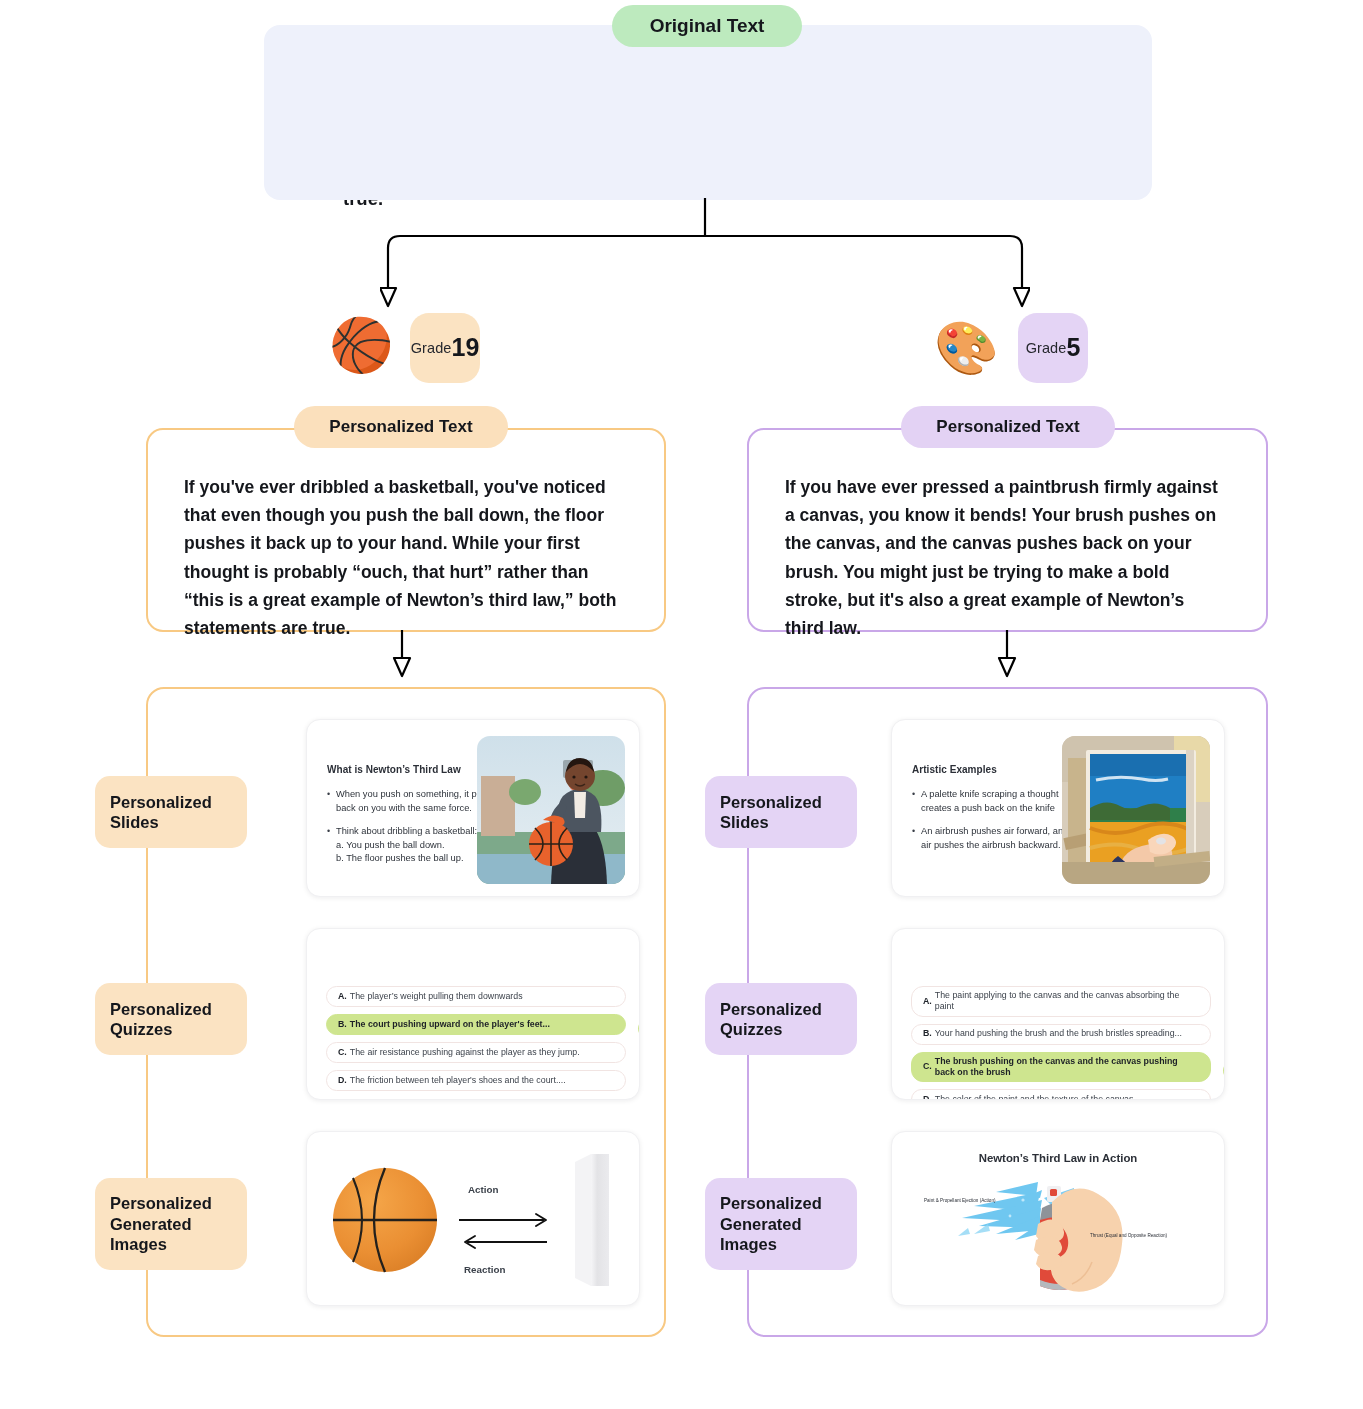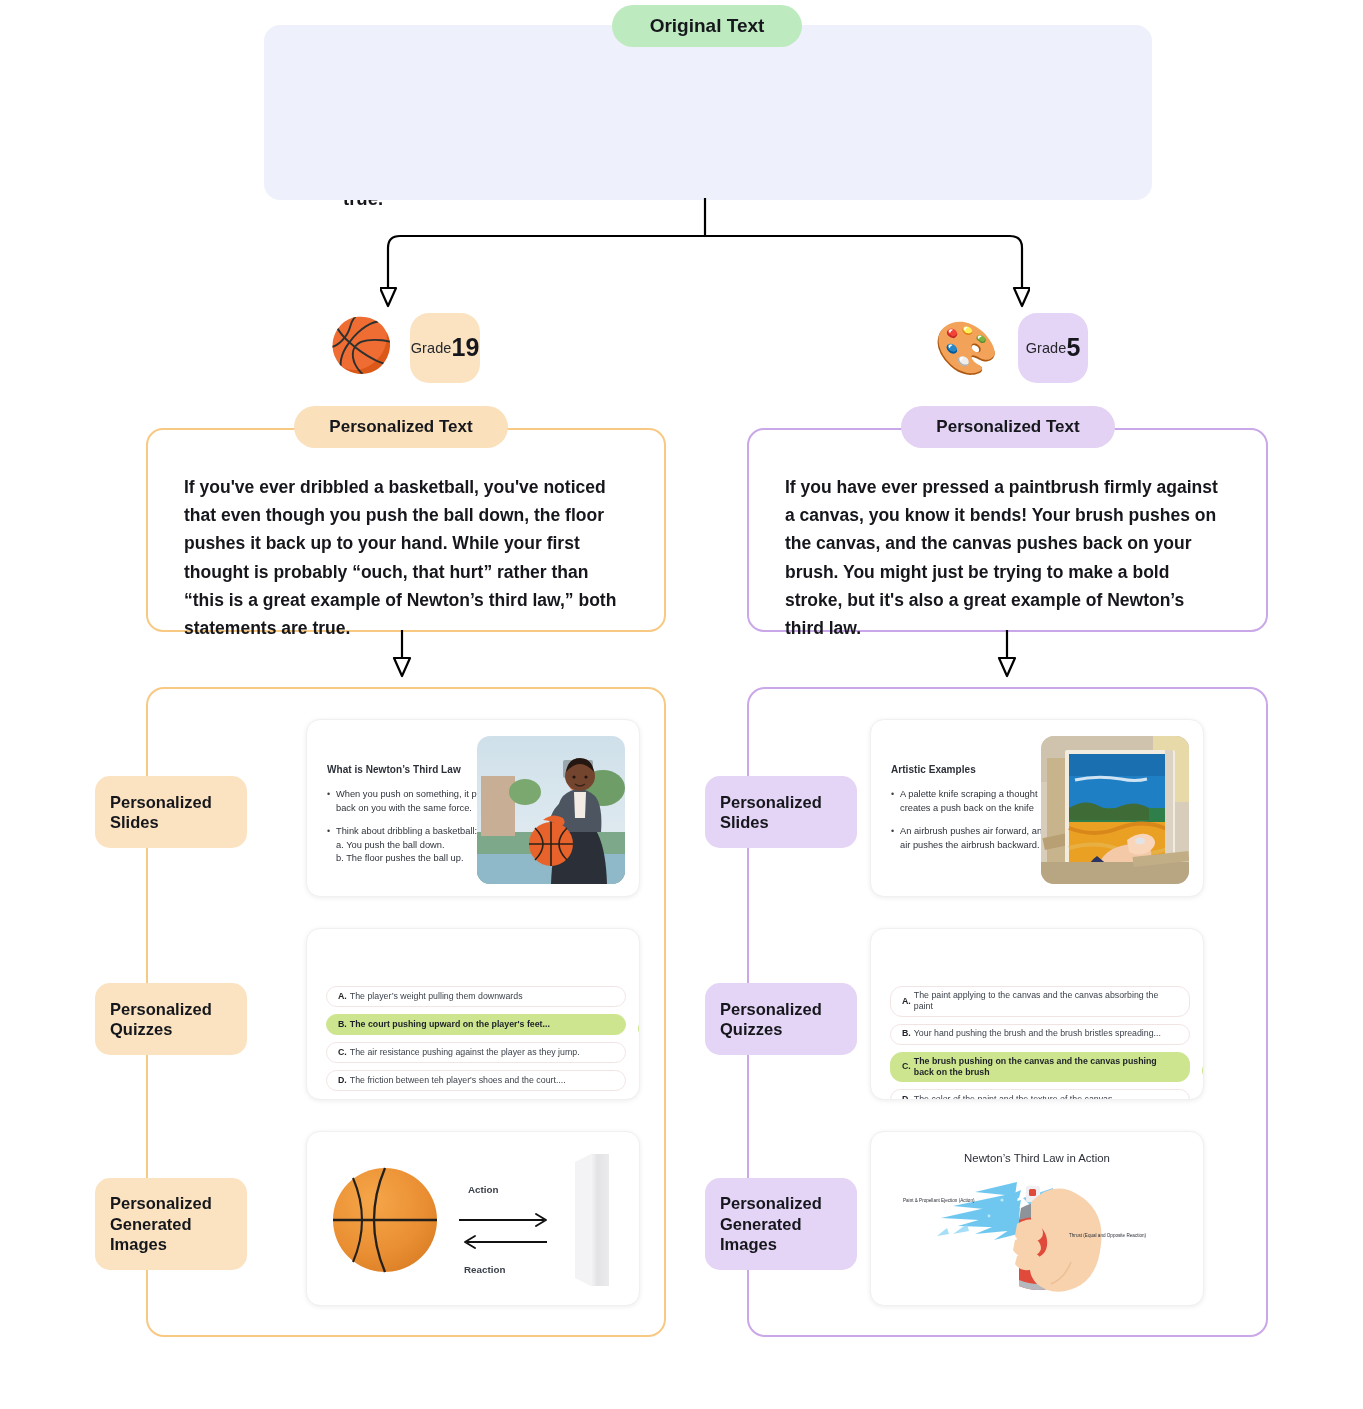--- a/index.html
+++ b/index.html
@@ -93,21 +93,21 @@
   .cat-r3 { top: 1178px; height: 92px; }
 
   
   .card {
     position: absolute; background: #ffffff; border-radius: 14px;
     border: 1px solid #f0f0f2;
     box-shadow: 0 1px 5px rgba(20,20,30,.075);
     z-index: 4; overflow: hidden;
   }
   .card-left  { left: 306px; width: 334px; }
-  .card-right { left: 870px; width: 334px; }
+  .card-right { left: 891px; width: 334px; }
   .card-slide { top: 719px; height: 178px; }
   .card-quiz  { top: 928px; height: 172px; }
   .card-img   { top: 1131px; height: 175px; }
 
   
   .slide-title {
     position: absolute; left: 20px; top: 44px; width: 170px;
     font-size: 10px; font-weight: 700; color: #2b2f37; letter-spacing: .05px;
   }
   .slide-bullets { position: absolute; left: 20px; top: 68px; width: 175px; }
@@ -140,21 +140,21 @@
   .opt-wrap .opt { flex: 1; }
   .check {
     position: absolute; right: -31px; width: 19px; height: 19px; border-radius: 50%;
     background: #cee58f; display: flex; align-items: center; justify-content: center;
   }
 
   
   .genimg { position: absolute; inset: 0; }
   .gen-title {
     position: absolute; top: 20px; left: 0; right: 0; text-align: center;
-    font-size: 11.4px; font-weight: 400; color: #2b2f37;
+    font-size: 11.4px; font-weight: 700; color: #2b2f37;
   }
   .gen-lbl { position: absolute; font-size: 9.8px; font-weight: 600; color: #3c424b; }
   .gen-lbl-tiny { position: absolute; font-size: 4.6px; color: #2b2f37; }
 </style>
 </head>
 <body>
 
 <div id="root">
 
   <div id="orig-box"></div>

